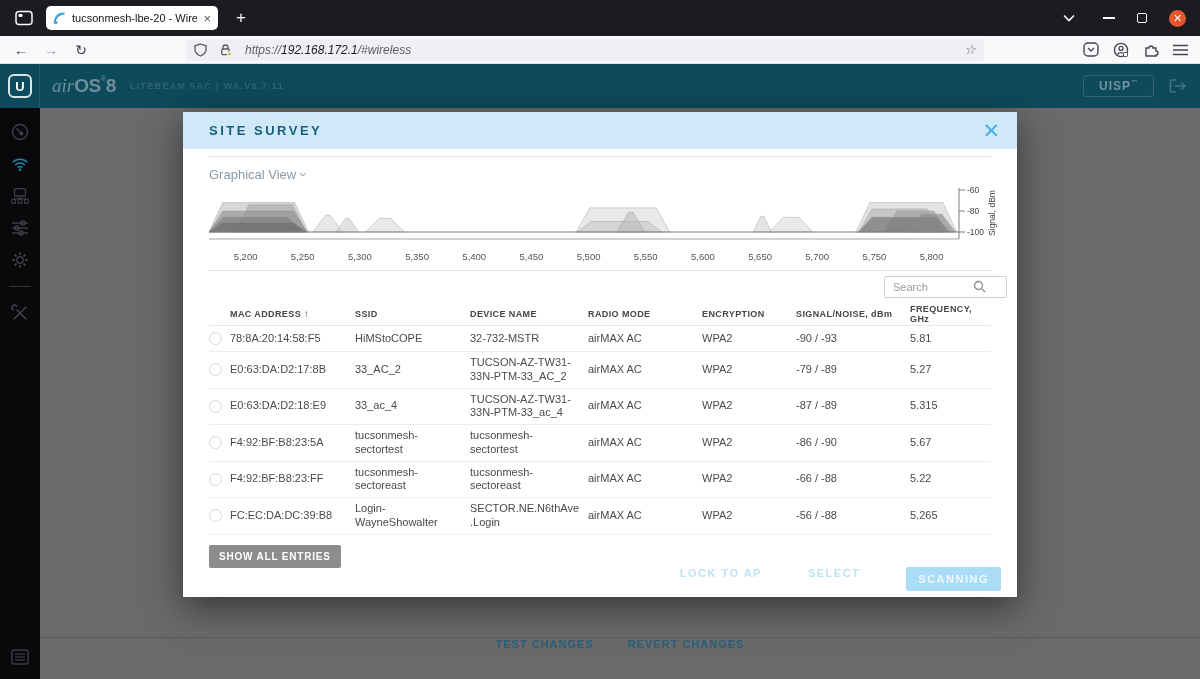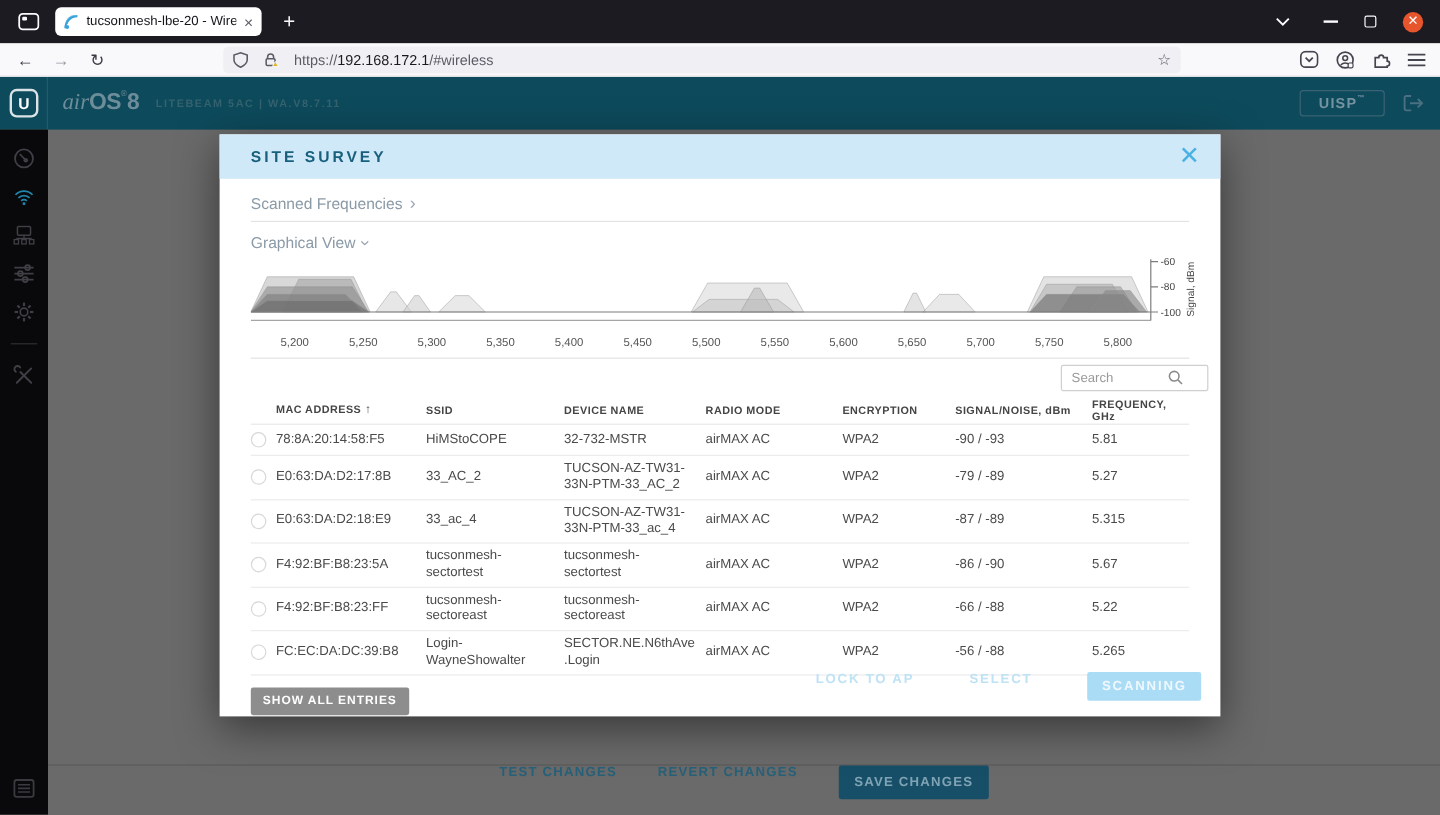--- a/index.html
+++ b/index.html
@@ -18,21 +18,21 @@
   .winctl { display:flex; align-items:center; gap:22px; margin-right:14px; }
   .winmin { width:12px; height:2px; background:#fbfbfe; }
   .winmax { width:10px; height:10px; border:1.5px solid #fbfbfe; border-radius:2px; }
   .winclose { width:17px; height:17px; border-radius:50%; background:var(--close-bg,#e6552c); color:#fff; font-size:11px; display:flex; align-items:center; justify-content:center; line-height:1; }
 
   
   .navbar { position:absolute; top:36px; left:0; width:1200px; height:28px; background:#f9f9fb; display:flex; align-items:center; z-index:20; border-bottom:1px solid #e1e1e6; }
   .nav-ic { width:26px; text-align:center; font-size:14px; color:#3a3a44; }
   .nav-ic.fwd { color:#9a9aa5; }
   .navbar .nav-group { display:flex; margin-left:8px; gap:4px; }
-  .urlbar { margin-left:92px; width:798px; height:22px; background:#f0f0f4; border-radius:4px; display:flex; align-items:center; padding:0 8px; gap:12px; }
+  .urlbar { margin-left:92px; width:798px; height:22px; background:#f0f0f4; border-radius:4px; display:flex; align-items:center; padding:0 8px; gap:12px;font-style:italic; }
   .url-text { flex:1; font-size:12px; color:#5b5b66; white-space:nowrap; overflow:hidden; }
   .url-host { color:#1b1b1f; }
   .url-star { font-size:13px; color:#5b5b66; }
   .nav-right { display:flex; align-items:center; gap:14px; margin-left:auto; margin-right:12px; }
 
   
   .appheader { position:absolute; top:64px; left:0; width:1200px; height:44px; background:var(--teal,#0d4a5b); display:flex; align-items:center; z-index:6; }
   .ulogo { margin-left:8px; width:24px; height:24px; border:2px solid rgba(255,255,255,.85); border-radius:6px; color:#fff; font-weight:bold; font-size:13px; display:flex; align-items:center; justify-content:center; }
   .hdr-div { width:1px; height:44px; background:rgba(255,255,255,.10); margin-left:7px; }
   .brand { margin-left:12px; color:#6e8d9a; font-size:19px; white-space:nowrap; }
@@ -268,34 +268,29 @@
           <line x1="5" y1="12" x2="15" y2="12"></line>
         </g>
       </svg>
   </span>
 </div>
 
 <div class="main">
   <div class="page-footer">
     <span class="pf-link">TEST CHANGES</span>
     <span class="pf-link">REVERT CHANGES</span>
-    <span class="pf-save">SAVE CHANGES</span>
   </div>
 </div>
 
 <div class="modal">
   <div class="m-header">
     <span class="m-title">SITE SURVEY</span>
     <span class="m-close">✕</span>
   </div>
   <div class="m-body">
-    <div class="sec-row first">
-      <span>Scanned Frequencies</span>
-      <span class="chev-r">›</span>
-    </div>
     <div class="hr"></div>
     <div class="sec-row second">
       <span>Graphical View</span>
       <span class="chev-d">›</span>
     </div>
     <div class="chart-wrap" id="chart">
         <svg width="790" height="80" viewBox="0 0 790 80">
           <polygon points="0,46 13.71951219512195,16.6 85.7469512195122,16.6 99.46646341463415,46" fill="#c0c0c0" fill-opacity="0.62" stroke="#8f8f8f" stroke-opacity="0.45" stroke-width="0.8"></polygon>
           <polygon points="26.295731707317074,46 40.015243902439025,18.700000000000003 83.46036585365854,18.700000000000003 97.1798780487805,46" fill="#a8a8a8" fill-opacity="0.62" stroke="#8f8f8f" stroke-opacity="0.45" stroke-width="0.8"></polygon>
           <polygon points="0,46 13.71951219512195,25 84.60365853658537,25 98.32317073170732,46" fill="#8f8f8f" fill-opacity="0.62" stroke="#8f8f8f" stroke-opacity="0.45" stroke-width="0.8"></polygon>

